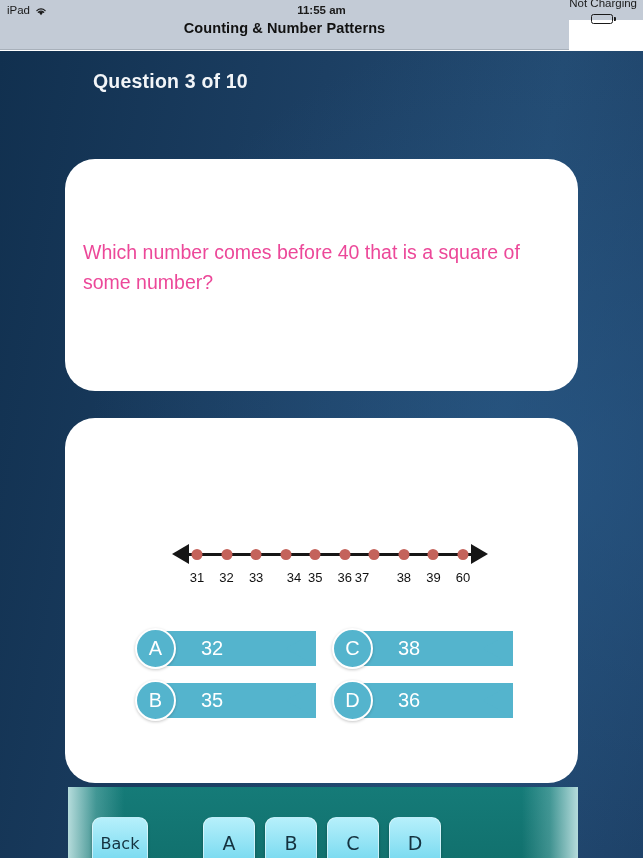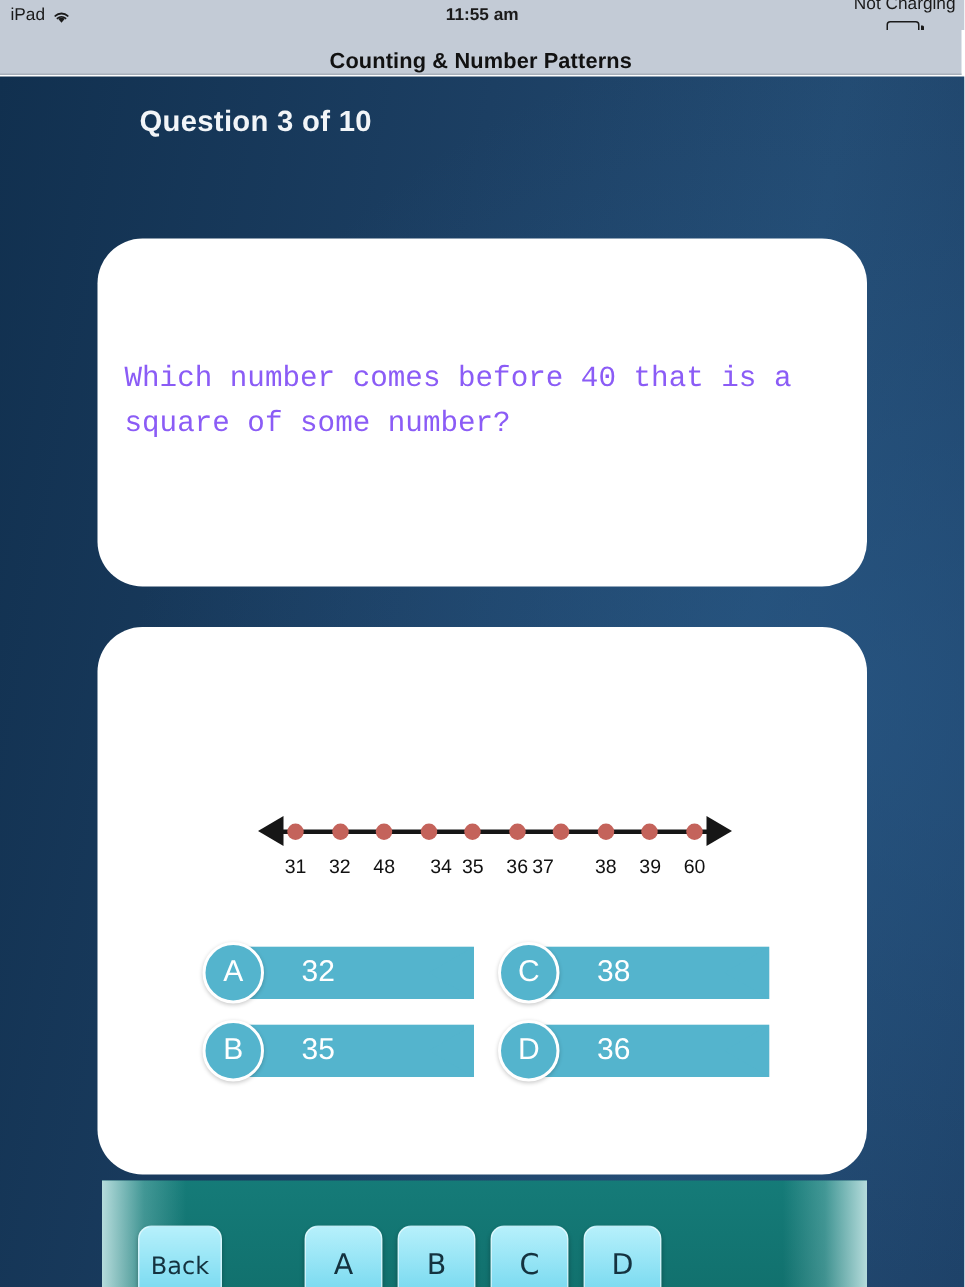--- a/index.html
+++ b/index.html
@@ -29,23 +29,23 @@
   .batt { display:flex; align-items:center; }
   .batt-body {
     width:22px; height:10px; border:1.3px solid #1a1a1a; border-radius:2.5px;
     padding:1px; position:relative; background:transparent;
   }
   .batt-fill { height:100%; width:62%; background:#1a1a1a; border-radius:1px; }
   .batt-cap { width:2px; height:4px; background:#1a1a1a; border-radius:0 1px 1px 0; margin-left:1px;}
 
   
   .navbar {
-    position:absolute; top:20px; left:0; width:641px; height:30px;
+    position:absolute; top:20px; left:0; width:569px; height:30px;
     background:#c3cbd6;
-    display:flex; align-items:flex-end; justify-content:center;
+    display:flex; align-items:flex-start; justify-content:center;
     border-bottom:1px solid #a8b0ba;
   }
   .nav-title { font-size:14.5px; font-weight:bold; color:#111; letter-spacing:.1px; }
 
   
   .app {
     position:absolute; top:51px; left:0; width:643px; height:807px;
     background:
       radial-gradient(ellipse 120% 90% at 88% 52%, rgba(42,92,140,0.55) 0%, rgba(27,58,92,0) 62%),
       linear-gradient(100deg, #11304f 0%, #1c3f63 42%, #234b72 72%, #1d4066 100%);
@@ -62,21 +62,21 @@
   .card {
     position:absolute;
     background:#ffffff;
     border-radius:30px;
   }
   #card-question { left:65px; top:108px; width:513px; height:232px; }
   #card-answers  { left:65px; top:367px; width:513px; height:365px;padding-left:39px; }
 
   .qtext {
     position:absolute; left:18px; top:78px; width:450px;
-    font-size:19.5px; line-height:30px; color:#8b5cf6;font-family:Liberation Mono, monospace;
+    font-size:19.5px; line-height:30px; color:#ec4899;
   }
 
   
   .numline { position:absolute; left:105px; top:118px; width:320px; height:60px; }
   .nl-axis { position:absolute; left:18px; top:17px; width:284px; height:3px; background:#161616; }
   .nl-arrow { position:absolute; top:8px; width:0; height:0;
               border-top:10px solid transparent; border-bottom:10px solid transparent; }
   .nl-arrow.left  { left:2px;  border-right:17px solid #161616; }
   .nl-arrow.right { right:2px; border-left:17px solid #161616; }
   .nl-dot {
@@ -187,21 +187,21 @@
       <div class="numline">
         <div class="nl-axis"></div>
         <div class="nl-arrow left"></div>
         <div class="nl-arrow right"></div>
         <div id="nl-items">
             <div class="nl-dot" style="left: 27px;"></div>
             <div class="nl-label" style="left: 27px;">31</div>
             <div class="nl-dot" style="left: 56.5556px;"></div>
             <div class="nl-label" style="left: 56.5556px;">32</div>
             <div class="nl-dot" style="left: 86.1111px;"></div>
-            <div class="nl-label" style="left: 86.1111px;">48</div>
+            <div class="nl-label" style="left: 86.1111px;">33</div>
             <div class="nl-dot" style="left: 115.667px;"></div>
             <div class="nl-label" style="left: 124px;">34</div>
             <div class="nl-dot" style="left: 145.222px;"></div>
             <div class="nl-label" style="left: 145.222px;">35</div>
             <div class="nl-dot" style="left: 174.778px;"></div>
             <div class="nl-label" style="left: 174.778px;">36</div>
             <div class="nl-dot" style="left: 204.333px;"></div>
             <div class="nl-label" style="left: 192px;">37</div>
             <div class="nl-dot" style="left: 233.889px;"></div>
             <div class="nl-label" style="left: 233.889px;">38</div>

